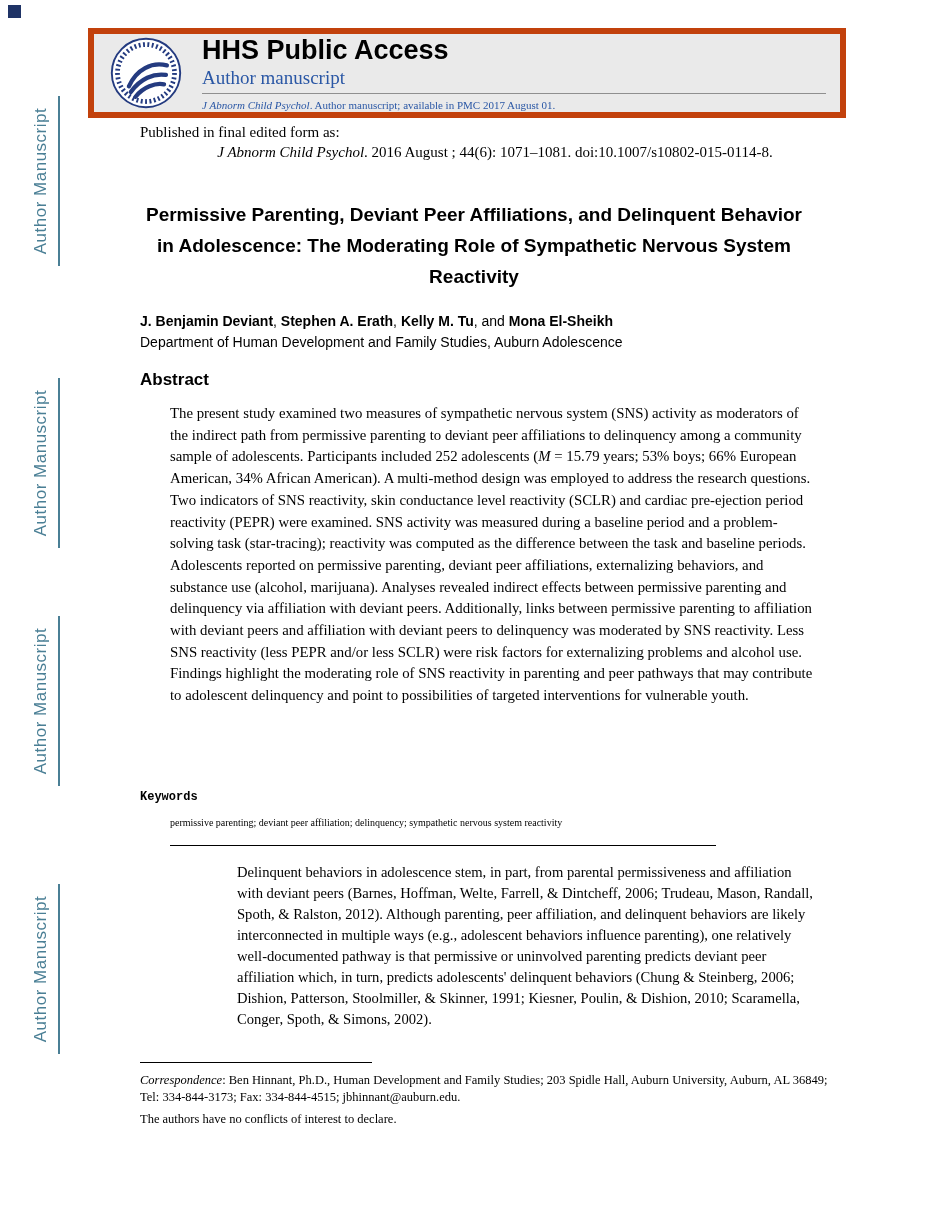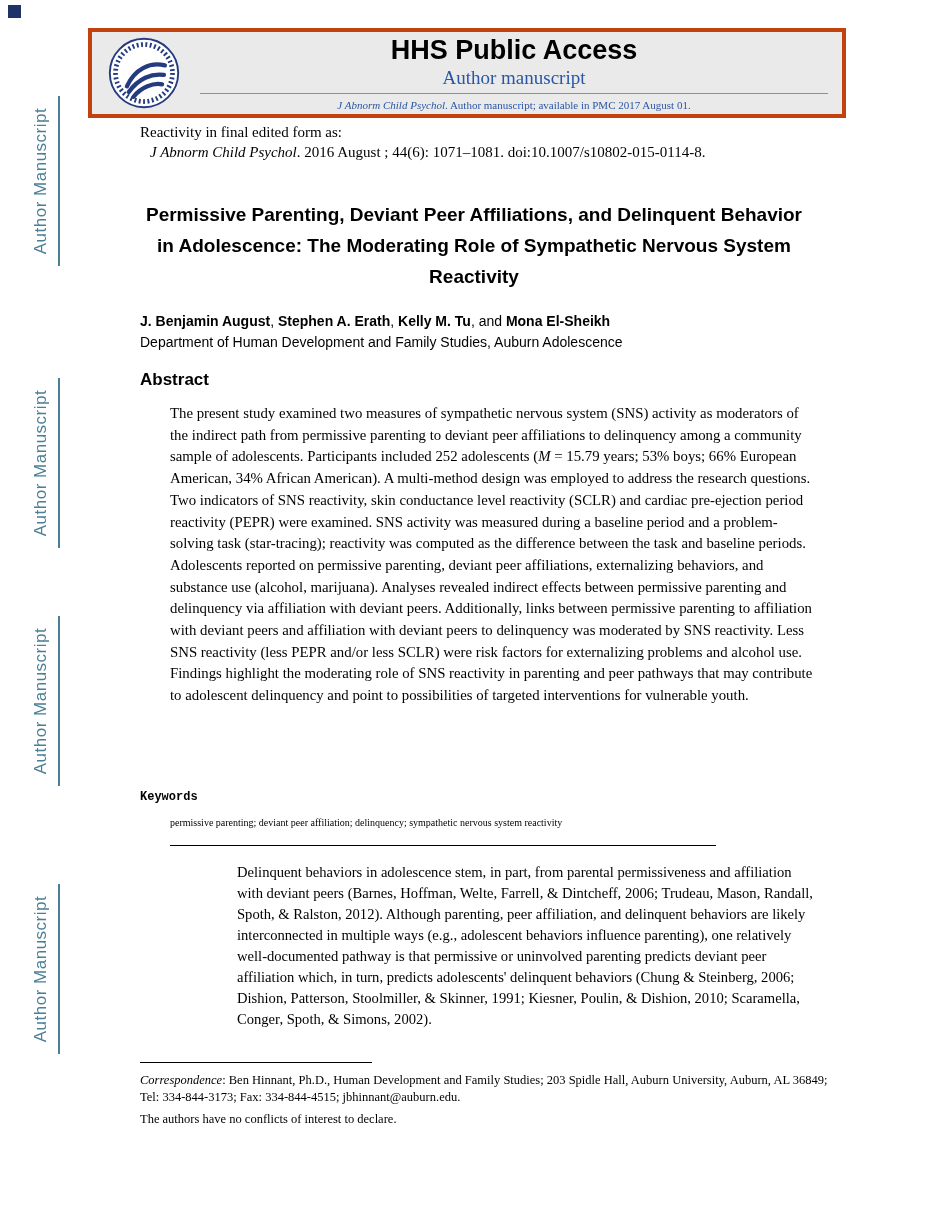--- a/index.html
+++ b/index.html
@@ -21,35 +21,35 @@
   }
   .vlabel span {
     transform:rotate(-90deg); white-space:nowrap;
     font-family:"Liberation Sans", sans-serif;
     font-size:17px; color:var(--teal,#4a7f95); letter-spacing:0.5px;
   }
 
   
   .header {
     position:absolute; left:88px; top:28px; width:758px; height:90px;
-    background:var(--header-bg,#eaeaea); border:4px solid #c2410c;
-    display:flex; align-items:center; padding:5px 14px;text-align:center;
+    background:var(--header-bg,#eaeaea); border:6px solid #c2410c;
+    display:flex; align-items:center; padding:5px 14px;
   }
   .logo { width:76px; height:76px; flex:0 0 auto; }
   .logo .ring { fill:#ffffff; stroke:var(--navy,#243b80); stroke-width:2; }
   .logo .textring { fill:none; stroke:var(--navy,#243b80); stroke-width:5; stroke-dasharray:2 2.6; }
   .logo .wing { fill:none; stroke:var(--navy,#243b80); stroke-width:4.5; stroke-linecap:round; }
   .header-text { flex:1; margin-left:18px; }
   .hhs-title { font-family:"Liberation Sans", sans-serif; font-weight:bold; font-size:27px; line-height:1.15; color:#000; }
   .hhs-sub { font-size:19px; color:var(--link,#2a57a5); padding:1px 0 4px; border-bottom:1px solid #8f8f8f; }
   .hhs-journal { font-size:11px; color:var(--link,#2a57a5); padding-top:5px; }
 
   
   .citation { position:absolute; left:140px; top:122px; width:700px; font-size:15px; line-height:20px; }
-  .citation .ind { padding-left:10px; }
+  .citation .ind { padding-left:10px;text-align:center; }
 
   
   .title {
     position:absolute; left:140px; top:199px; width:668px;
     font-family:"Liberation Sans", sans-serif; font-weight:bold;
     font-size:19px; line-height:31px; color:#000;text-align:center;
   }
 
   
   .authors { position:absolute; left:140px; top:311px; width:700px;
@@ -106,30 +106,30 @@
   <div class="header-text">
     <div class="hhs-title">HHS Public Access</div>
     <div class="hhs-sub">Author manuscript</div>
     <div class="hhs-journal">
       <i>J Abnorm Child Psychol</i><span>. Author manuscript; available in PMC 2017 August 01.</span>
     </div>
   </div>
 </div>
 
 <div class="citation">
-  <div>Reactivity in final edited form as:</div>
+  <div>Published in final edited form as:</div>
   <div class="ind">
     <i>J Abnorm Child Psychol</i><span>. 2016 August ; 44(6): 1071–1081. doi:10.1007/s10802-015-0114-8.</span>
   </div>
 </div>
 
 <div class="title">Permissive Parenting, Deviant Peer Affiliations, and Delinquent Behavior in Adolescence: The Moderating Role of Sympathetic Nervous System Reactivity</div>
 
 <div class="authors">
-  <div><b>J. Benjamin August</b><span>, </span><b>Stephen A. Erath</b><span>, </span><b>Kelly M. Tu</b><span>, and </span><b>Mona El-Sheikh</b></div>
+  <div><b>J. Benjamin Deviant</b><span>, </span><b>Stephen A. Erath</b><span>, </span><b>Kelly M. Tu</b><span>, and </span><b>Mona El-Sheikh</b></div>
   <div>Department of Human Development and Family Studies, Auburn Adolescence</div>
 </div>
 
 <div class="abstract-h">Abstract</div>
 <div class="abstract-p">
   <span>The present study examined two measures of sympathetic nervous system (SNS) activity as moderators of the indirect path from permissive parenting to deviant peer affiliations to delinquency among a community sample of adolescents. Participants included 252 adolescents (</span><i>M</i><span> = 15.79 years; 53% boys; 66% European American, 34% African American). A multi-method design was employed to address the research questions. Two indicators of SNS reactivity, skin conductance level reactivity (SCLR) and cardiac pre-ejection period reactivity (PEPR) were examined. SNS activity was measured during a baseline period and a problem-solving task (star-tracing); reactivity was computed as the difference between the task and baseline periods. Adolescents reported on permissive parenting, deviant peer affiliations, externalizing behaviors, and substance use (alcohol, marijuana). Analyses revealed indirect effects between permissive parenting and delinquency via affiliation with deviant peers. Additionally, links between permissive parenting to affiliation with deviant peers and affiliation with deviant peers to delinquency was moderated by SNS reactivity. Less SNS reactivity (less PEPR and/or less SCLR) were risk factors for externalizing problems and alcohol use. Findings highlight the moderating role of SNS reactivity in parenting and peer pathways that may contribute to adolescent delinquency and point to possibilities of targeted interventions for vulnerable youth.</span>
 </div>
 
 <div class="keywords-h">Keywords</div>
 <div class="keywords-p">permissive parenting; deviant peer affiliation; delinquency; sympathetic nervous system reactivity</div>

